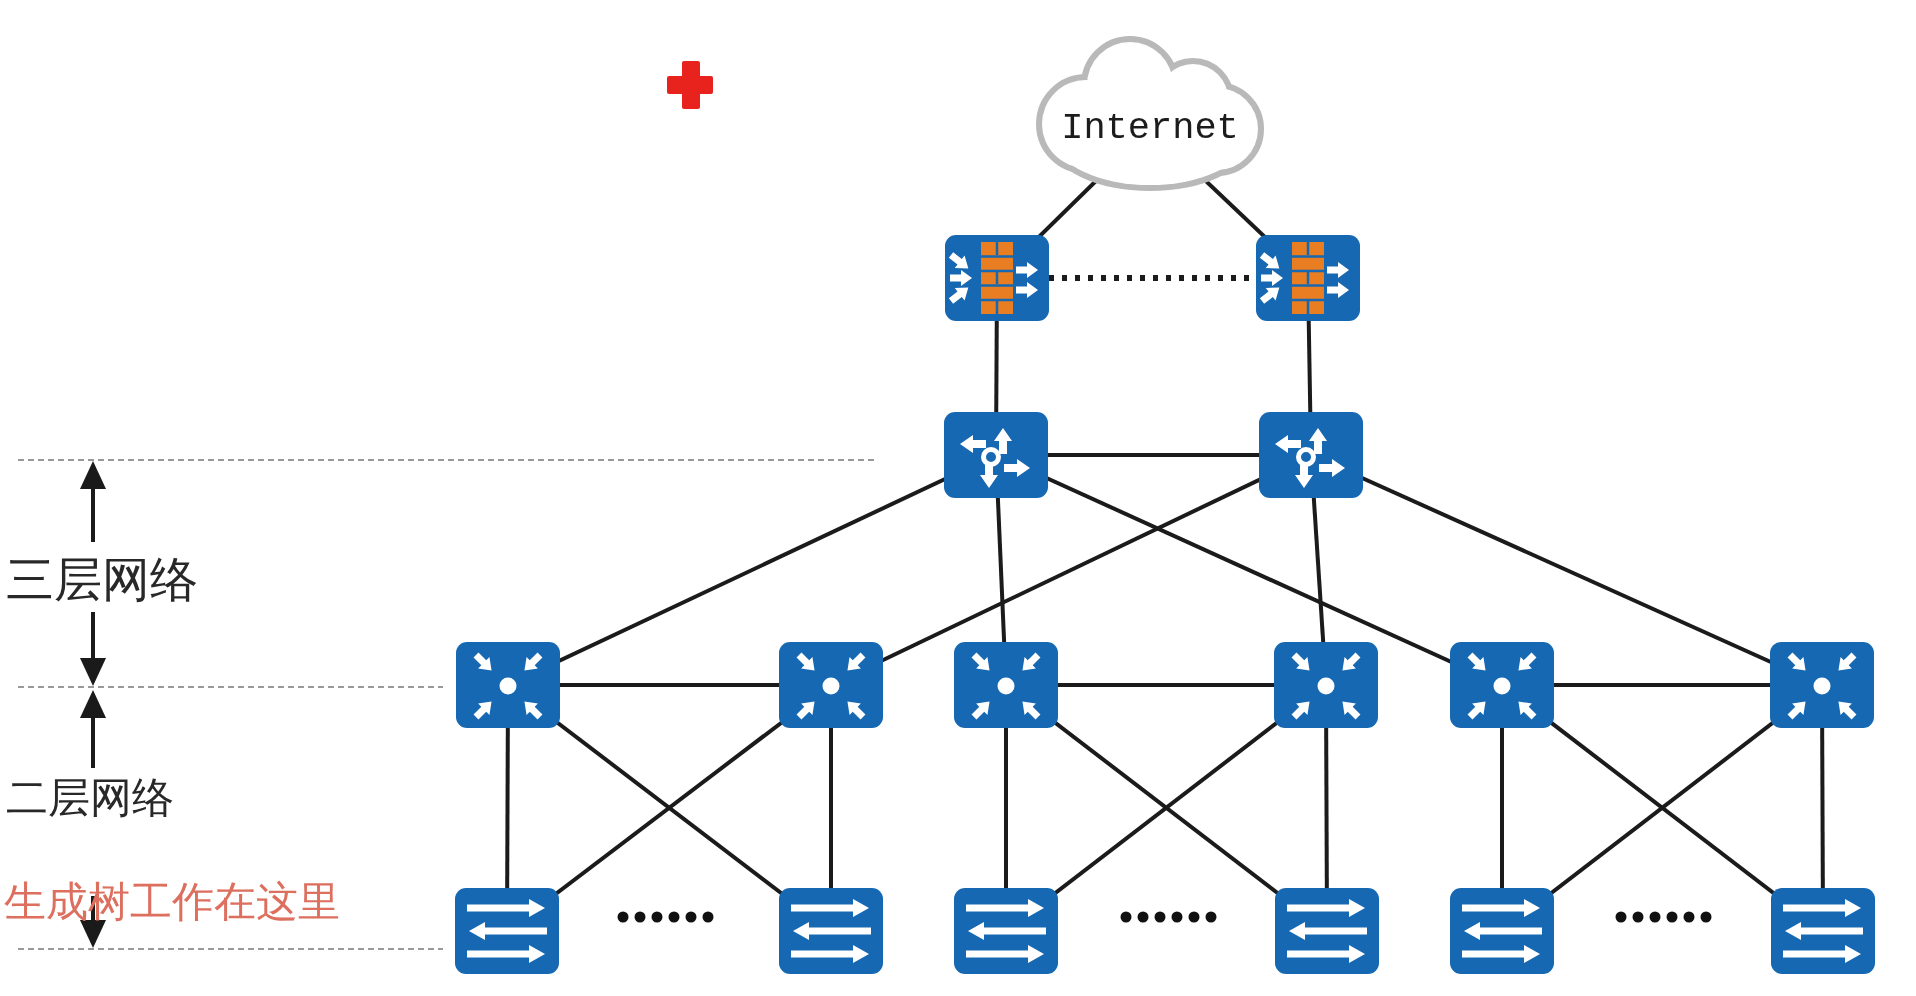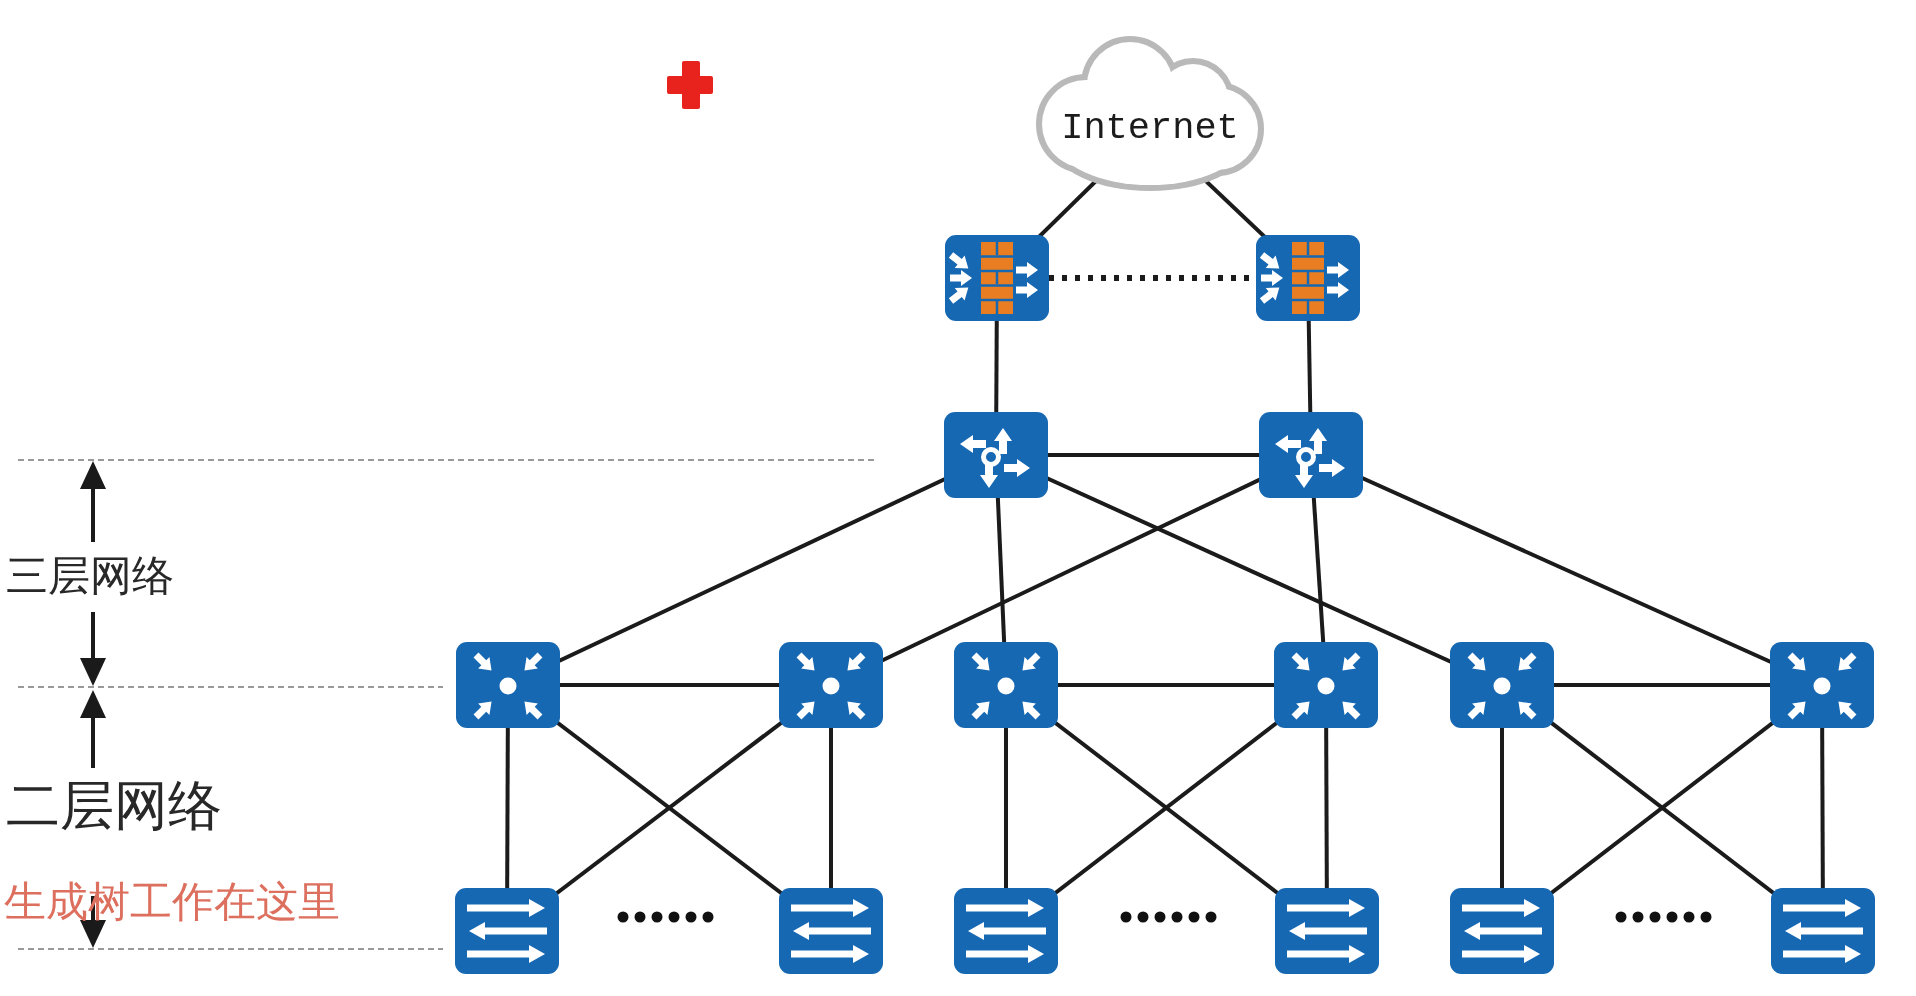--- a/index.html
+++ b/index.html
@@ -6,22 +6,22 @@
   .canvas{position:relative;width:1916px;height:996px;background:#ffffff;overflow:hidden;
           font-family:"DejaVu Sans",sans-serif;margin-top:28px;}
   .wires{position:absolute;left:0;top:0;width:1916px;height:996px;}
   .defs-holder{position:absolute;width:0;height:0;overflow:hidden;}
   .node{position:absolute;width:104px;height:86px;}
   .node svg{width:100%;height:100%;display:block;}
   .lbl{position:absolute;white-space:nowrap;}
   .lbl-internet{left:1053px;top:79px;width:194px;text-align:center;
                 font-family:"Liberation Mono","DejaVu Sans Mono",monospace;
                 font-size:37px;color:#1c1c1c;}
-  .lbl-l3{left:6px;top:520px;font-size:42px;color:#282828;}
-  .lbl-l2{left:6px;top:742px;font-size:54px;color:#282828;}
+  .lbl-l3{left:6px;top:520px;font-size:48px;color:#282828;}
+  .lbl-l2{left:6px;top:742px;font-size:42px;color:#282828;}
   .lbl-stp{left:4px;top:846px;font-size:42px;color:#dd6f5f;}
   #linkLayer line{stroke:#1b1b1b;stroke-width:4;}
   #linkLayer line.dotted{stroke-width:6;stroke-dasharray:5 8;}
   .guide{stroke:#999999;stroke-width:2;stroke-dasharray:6 4;fill:none;}
   .range-shaft{stroke:#1a1a1a;stroke-width:4;}
   .range-head{fill:#1a1a1a;}
 </style>
 </head>
 <body>
 

